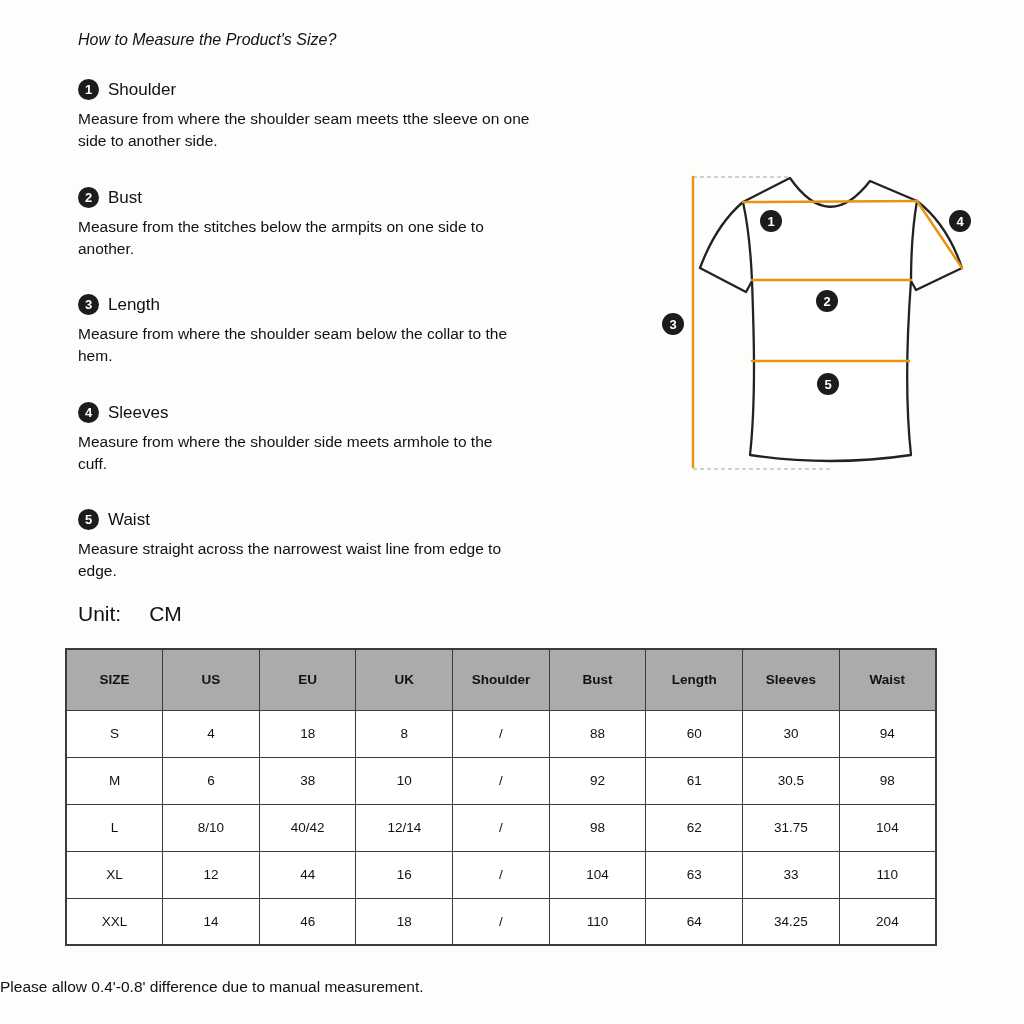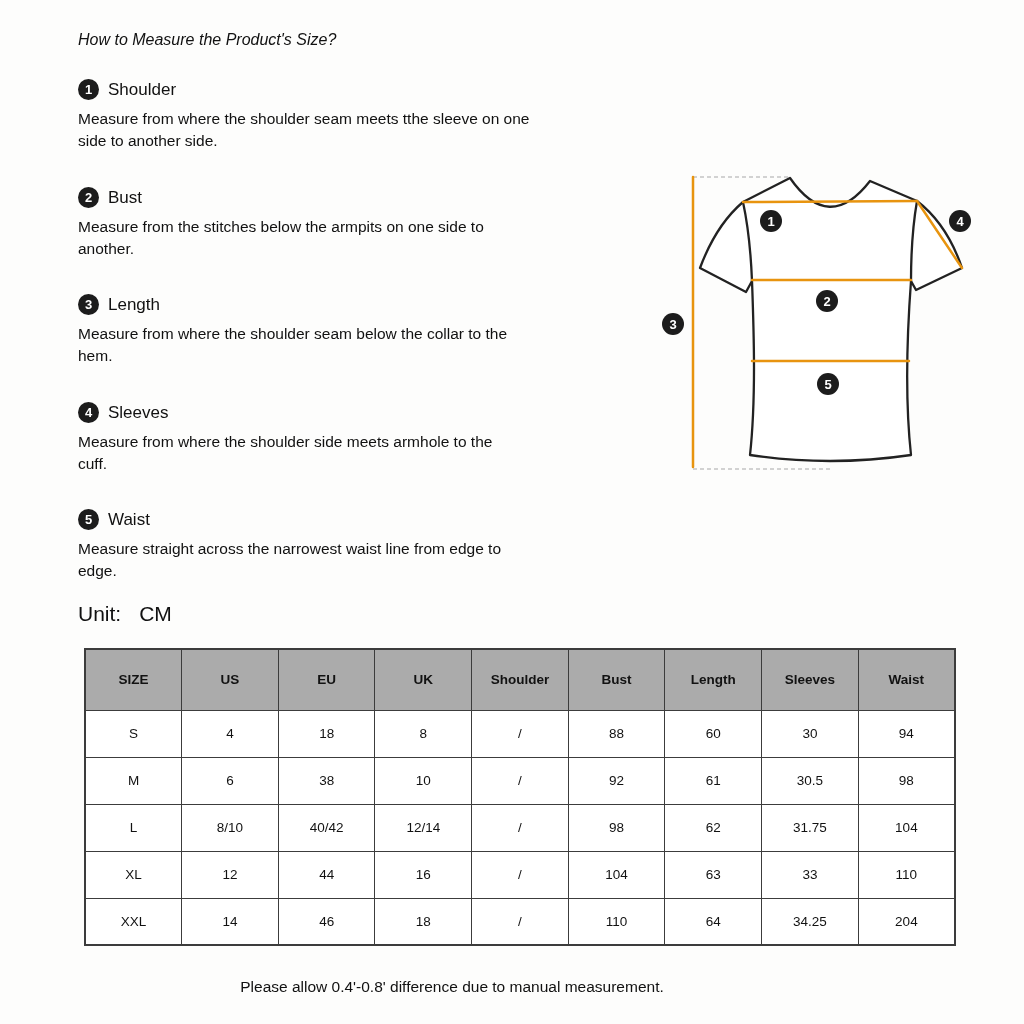--- a/index.html
+++ b/index.html
@@ -39,44 +39,44 @@
     display: flex; align-items: center; justify-content: center;
     flex: 0 0 auto;
   }
   .inst-desc {
     margin-top: 8px; font-size: 15.5px; line-height: 22px;
     white-space: pre-line; color: var(--ink);
   }
 
   .unit-line {
     position: absolute; left: 78px; top: 602px;
-    font-size: 21px; display: flex; gap: 18px;
-  }
-
-  .size-table-wrap { position: absolute; left: 84px; top: 648px; width: 872px; }
+    font-size: 21px; display: flex; gap: 28px;
+  }
+
+  .size-table-wrap { position: absolute; left: 65px; top: 648px; width: 872px; }
   table.size-table {
     width: 100%; border-collapse: collapse;
     border: 2px solid var(--border);
     table-layout: fixed;
   }
   table.size-table th {
     background: var(--header-bg);
     height: 61px; border: 1px solid var(--border);
     font-size: 13.5px; font-weight: bold; color: #121212;
     text-align: center;
   }
   table.size-table td {
     height: 47px; border: 1px solid var(--border);
     font-size: 13.5px; text-align: center; color: #121212;
     background: #fff;
   }
 
   .footer-note {
     position: absolute; left: 0; top: 978px; width: 904px;
-    text-align: center; font-size: 15.5px; color: var(--ink);
+    text-align: left; font-size: 15.5px; color: var(--ink);
   }
 
   .diagram { position: absolute; left: 640px; top: 150px; width: 384px; height: 350px; }
   .shirt-line { fill: none; stroke: #222; stroke-width: 2.3; stroke-linejoin: round; stroke-linecap: round; }
   .shirt-body { fill: #fff; }
   .measure { stroke: var(--accent); stroke-width: 2.5; stroke-linecap: round; fill: none; }
   .guide-dashed { stroke: #C4C4C4; stroke-width: 1.5; stroke-dasharray: 4 3; fill: none; }
   .svg-badge-circle { fill: var(--badge); }
   .svg-badge-num {
     fill: #fff; font-family: "Liberation Sans", sans-serif;

